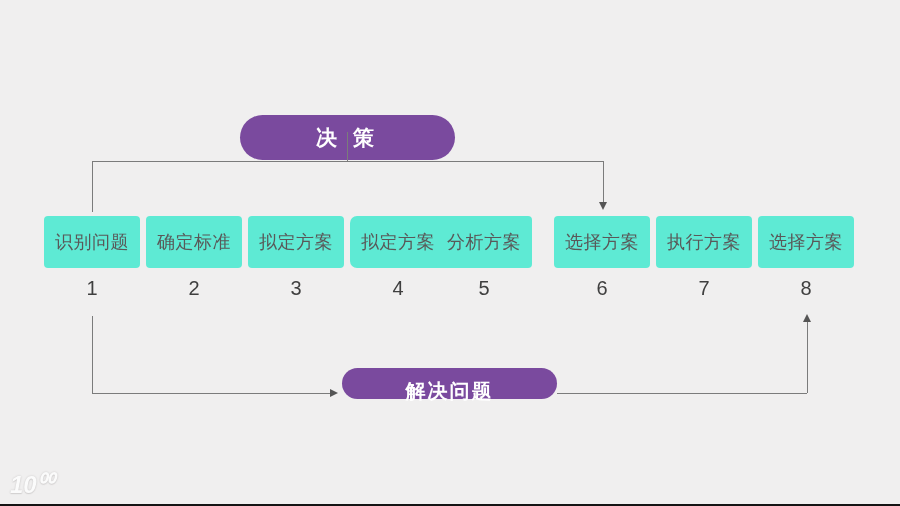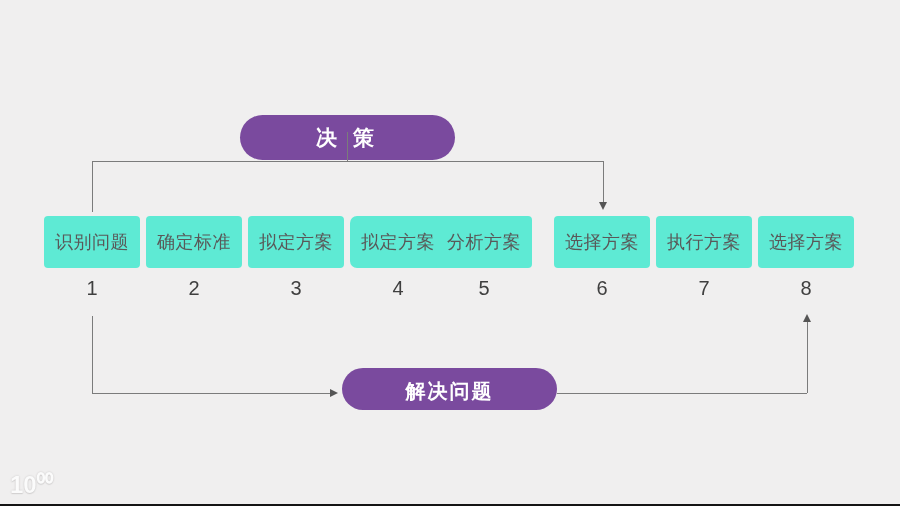--- a/index.html
+++ b/index.html
@@ -7,21 +7,21 @@
   .canvas {
     position:relative; width:900px; height:506px;
     background:#f0efef; overflow:hidden; margin:0 auto;
     font-family:"Liberation Sans", sans-serif;
   }
   .pill {
     position:absolute; background:#7a4a9e; color:#ffffff;
     text-align:center; border-radius:24px; font-weight:bold;
   }
   .pill.top    { left:240px; top:87px;  width:215px; height:45px; line-height:45px; font-size:21px; letter-spacing:5px;margin-top:28px; }
-  .pill.bottom { left:342px; top:368px; width:215px; height:42px; line-height:47px; font-size:20px; letter-spacing:2px; }
+  .pill.bottom { left:342px; top:368px; width:215px; height:31px; line-height:47px; font-size:20px; letter-spacing:2px; }
 
   .line { position:absolute; background:#7b7b7b; }
   .v-stem        { left:347px; top:132px; width:1px;  height:29px; }
   .h-branch      { left:92px;  top:161px; width:512px; height:1px; }
   .v-left-drop   { left:92px;  top:161px; width:1px;  height:51px; }
   .v-right-drop  { left:603px; top:161px; width:1px;  height:41px; }
   .v-loop-left   { left:92px;  top:316px; width:1px;  height:77px; }
   .h-loop-left   { left:92px;  top:393px; width:239px; height:1px; }
   .h-loop-right  { left:557px; top:393px; width:250px; height:1px; }
   .v-loop-right  { left:807px; top:322px; width:1px;  height:71px; }
@@ -43,21 +43,21 @@
   }
   .sx1 { left:44px; }  .sx2 { left:146px; } .sx3 { left:248px; } .sx4 { left:350px;border-radius:7px; }
   .sx5 { left:436px; } .sx6 { left:554px; } .sx7 { left:656px; } .sx8 { left:758px; }
 
   .watermark {
     position:absolute; left:10px; bottom:6px;
     color:#fbfbfb; text-shadow:0 0 2px #c6c4c4, 0 1px 1px #d6d4d4;
     font-size:21px; font-weight:bold; letter-spacing:1px;
     display:flex; align-items:baseline; gap:4px;
   }
-  .watermark .logo { font-size:24px; letter-spacing:0; }
+  .watermark .logo { font-size:24px; font-style:italic; letter-spacing:0; }
   .bottom-bar { position:absolute; left:0; bottom:0; width:900px; height:2px; background:#141414; }
 </style>
 </head>
 <body>
 
 <div class="canvas">
 
   <div class="pill top">决 策</div>
 
   <div class="line v-stem"></div>

